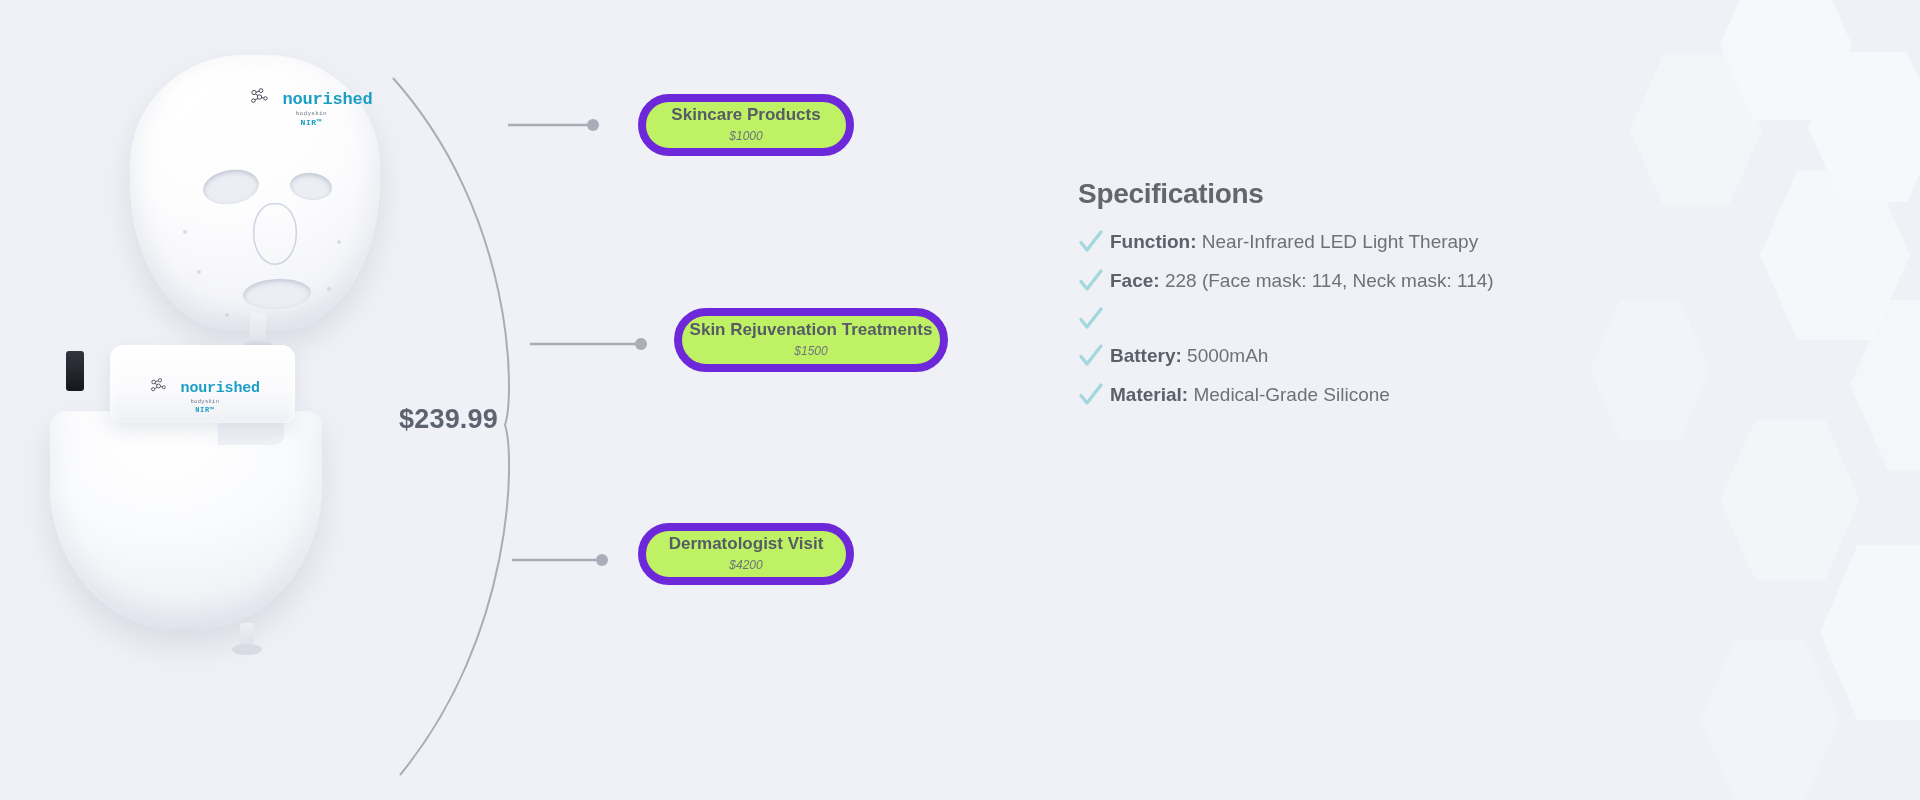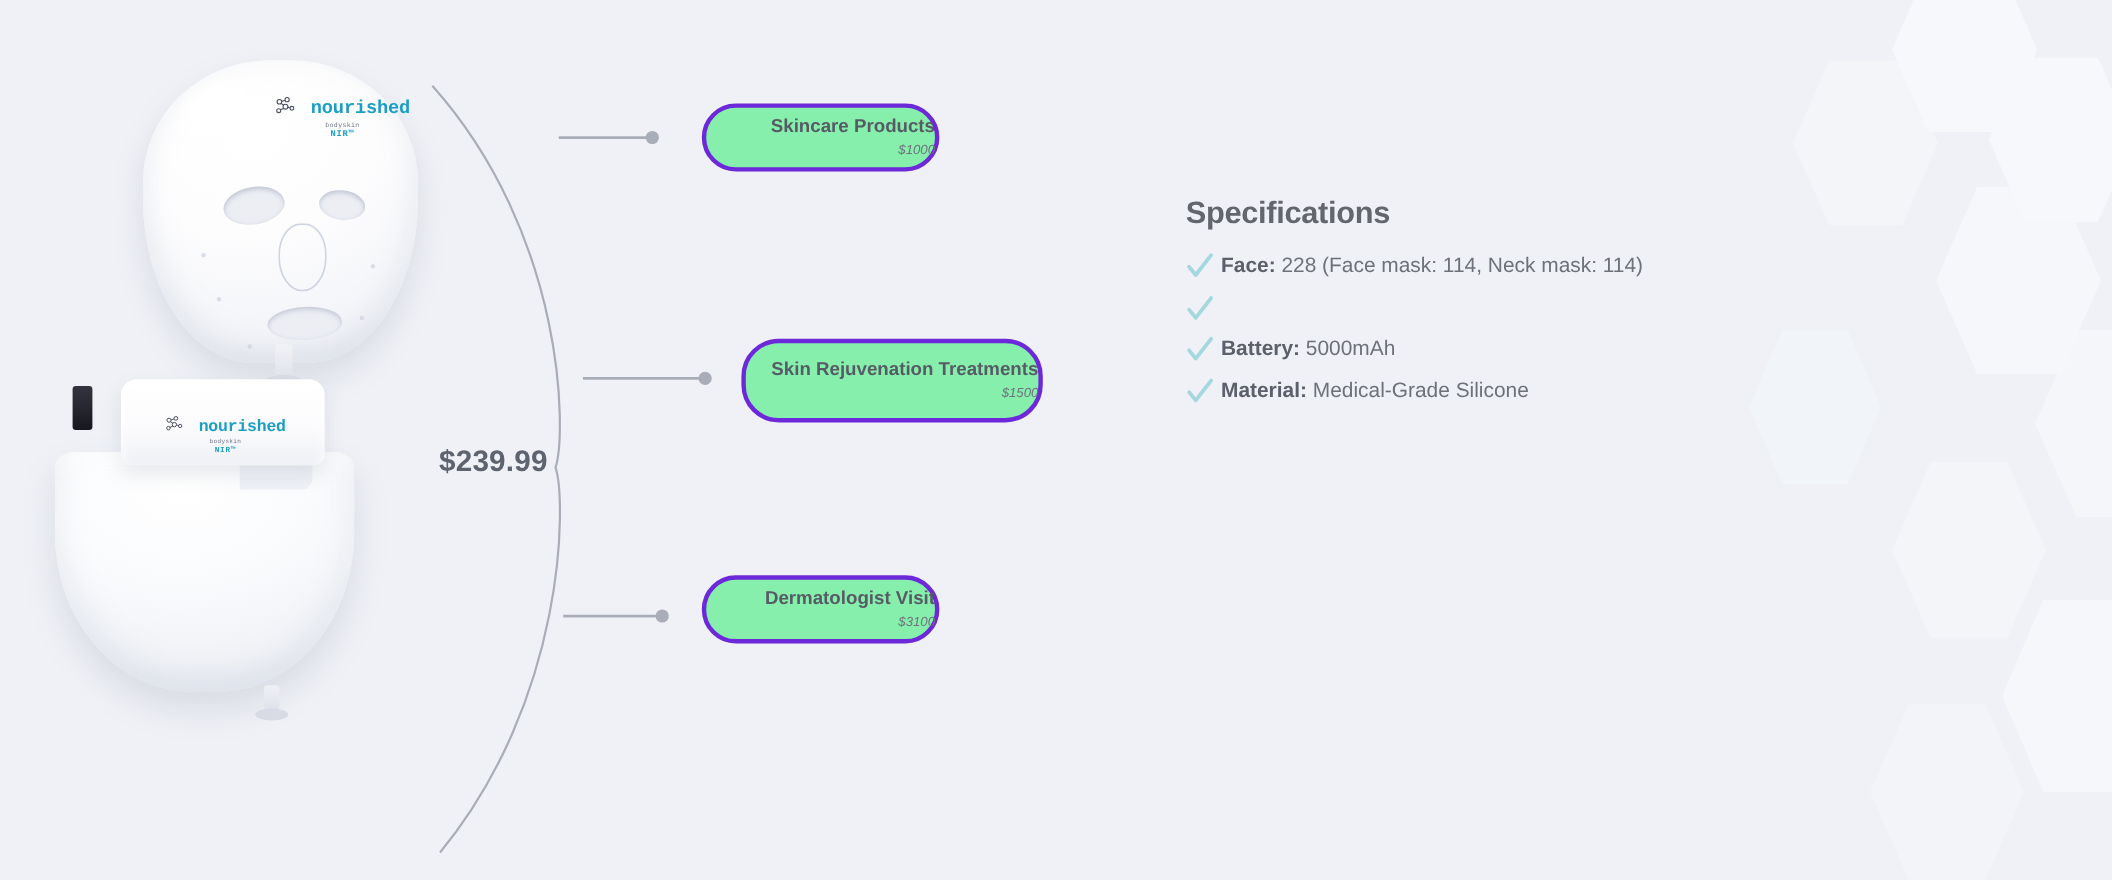--- a/index.html
+++ b/index.html
@@ -116,31 +116,31 @@
 
   
   .compare-svg{position:absolute;left:0;top:0;width:1100px;height:800px;pointer-events:none;}
   .price-tag{
     position:absolute;left:399px;top:404px;
     font-size:27px;font-weight:700;color:#5e6370;letter-spacing:.2px;
   }
 
   .pill{
     position:absolute;
-    border:4px solid #6d28d9;
+    border:8px solid #6d28d9;
     border-radius:34px;
-    background:#86efac;
+    background:#bef264;
     text-align:center;
-    display:flex;flex-direction:column;align-items:flex-end;justify-content:center;
+    display:flex;flex-direction:column;align-items:center;justify-content:center;
     box-sizing:border-box;
   }
   .pill .pname{font-size:17px;font-weight:700;color:#565b66;line-height:1.1;}
   .pill .pprice{font-size:12px;font-style:italic;color:#6e737d;line-height:1.35;margin-top:3px;}
   .pill.p1{left:638px;top:94px;width:216px;height:62px;}
-  .pill.p2{left:674px;top:308px;width:274px;height:76px;}
+  .pill.p2{left:674px;top:308px;width:274px;height:64px;}
   .pill.p3{left:638px;top:523px;width:216px;height:62px;}
 
   
   .specs{position:absolute;left:1078px;top:178px;width:820px;}
   .specs-title{
     font-size:28px;font-weight:700;color:#63666d;letter-spacing:-.3px;margin:0 0 18px 0;
   }
   .spec-row{display:flex;align-items:flex-start;margin-bottom:10px;}
   .check{
     flex:0 0 auto;width:26px;height:26px;margin-right:6px;margin-top:1px;
@@ -242,26 +242,37 @@
 <div class="pill p1">
   <span class="pname">Skincare Products</span>
   <span class="pprice">$1000</span>
 </div>
 <div class="pill p2">
   <span class="pname">Skin Rejuvenation Treatments</span>
   <span class="pprice">$1500</span>
 </div>
 <div class="pill p3">
   <span class="pname">Dermatologist Visit</span>
-  <span class="pprice">$3100</span>
+  <span class="pprice">$4200</span>
 </div>
 
 <div class="specs">
   <h1 class="specs-title">Specifications</h1>
 
+  <div class="spec-row">
+    <span class="check">
+      <svg width="26" height="26" viewBox="0 0 26 26" aria-hidden="true">
+        <path d="M3 13.5 L9 21 L23 3" fill="none" stroke="#a5d7de" stroke-width="3.4" stroke-linecap="round" stroke-linejoin="round"></path>
+      </svg>
+    </span>
+    <span class="spec-text">
+      <span class="k">Function:</span>
+      <span>Near-Infrared LED Light Therapy</span>
+    </span>
+  </div>
 
   <div class="spec-row">
     <span class="check">
       <svg width="26" height="26" viewBox="0 0 26 26" aria-hidden="true">
         <path d="M3 13.5 L9 21 L23 3" fill="none" stroke="#a5d7de" stroke-width="3.4" stroke-linecap="round" stroke-linejoin="round"></path>
       </svg>
     </span>
     <span class="spec-text">
       <span class="k">Face:</span>
       <span>228 (Face mask: 114, Neck mask: 114)</span>

